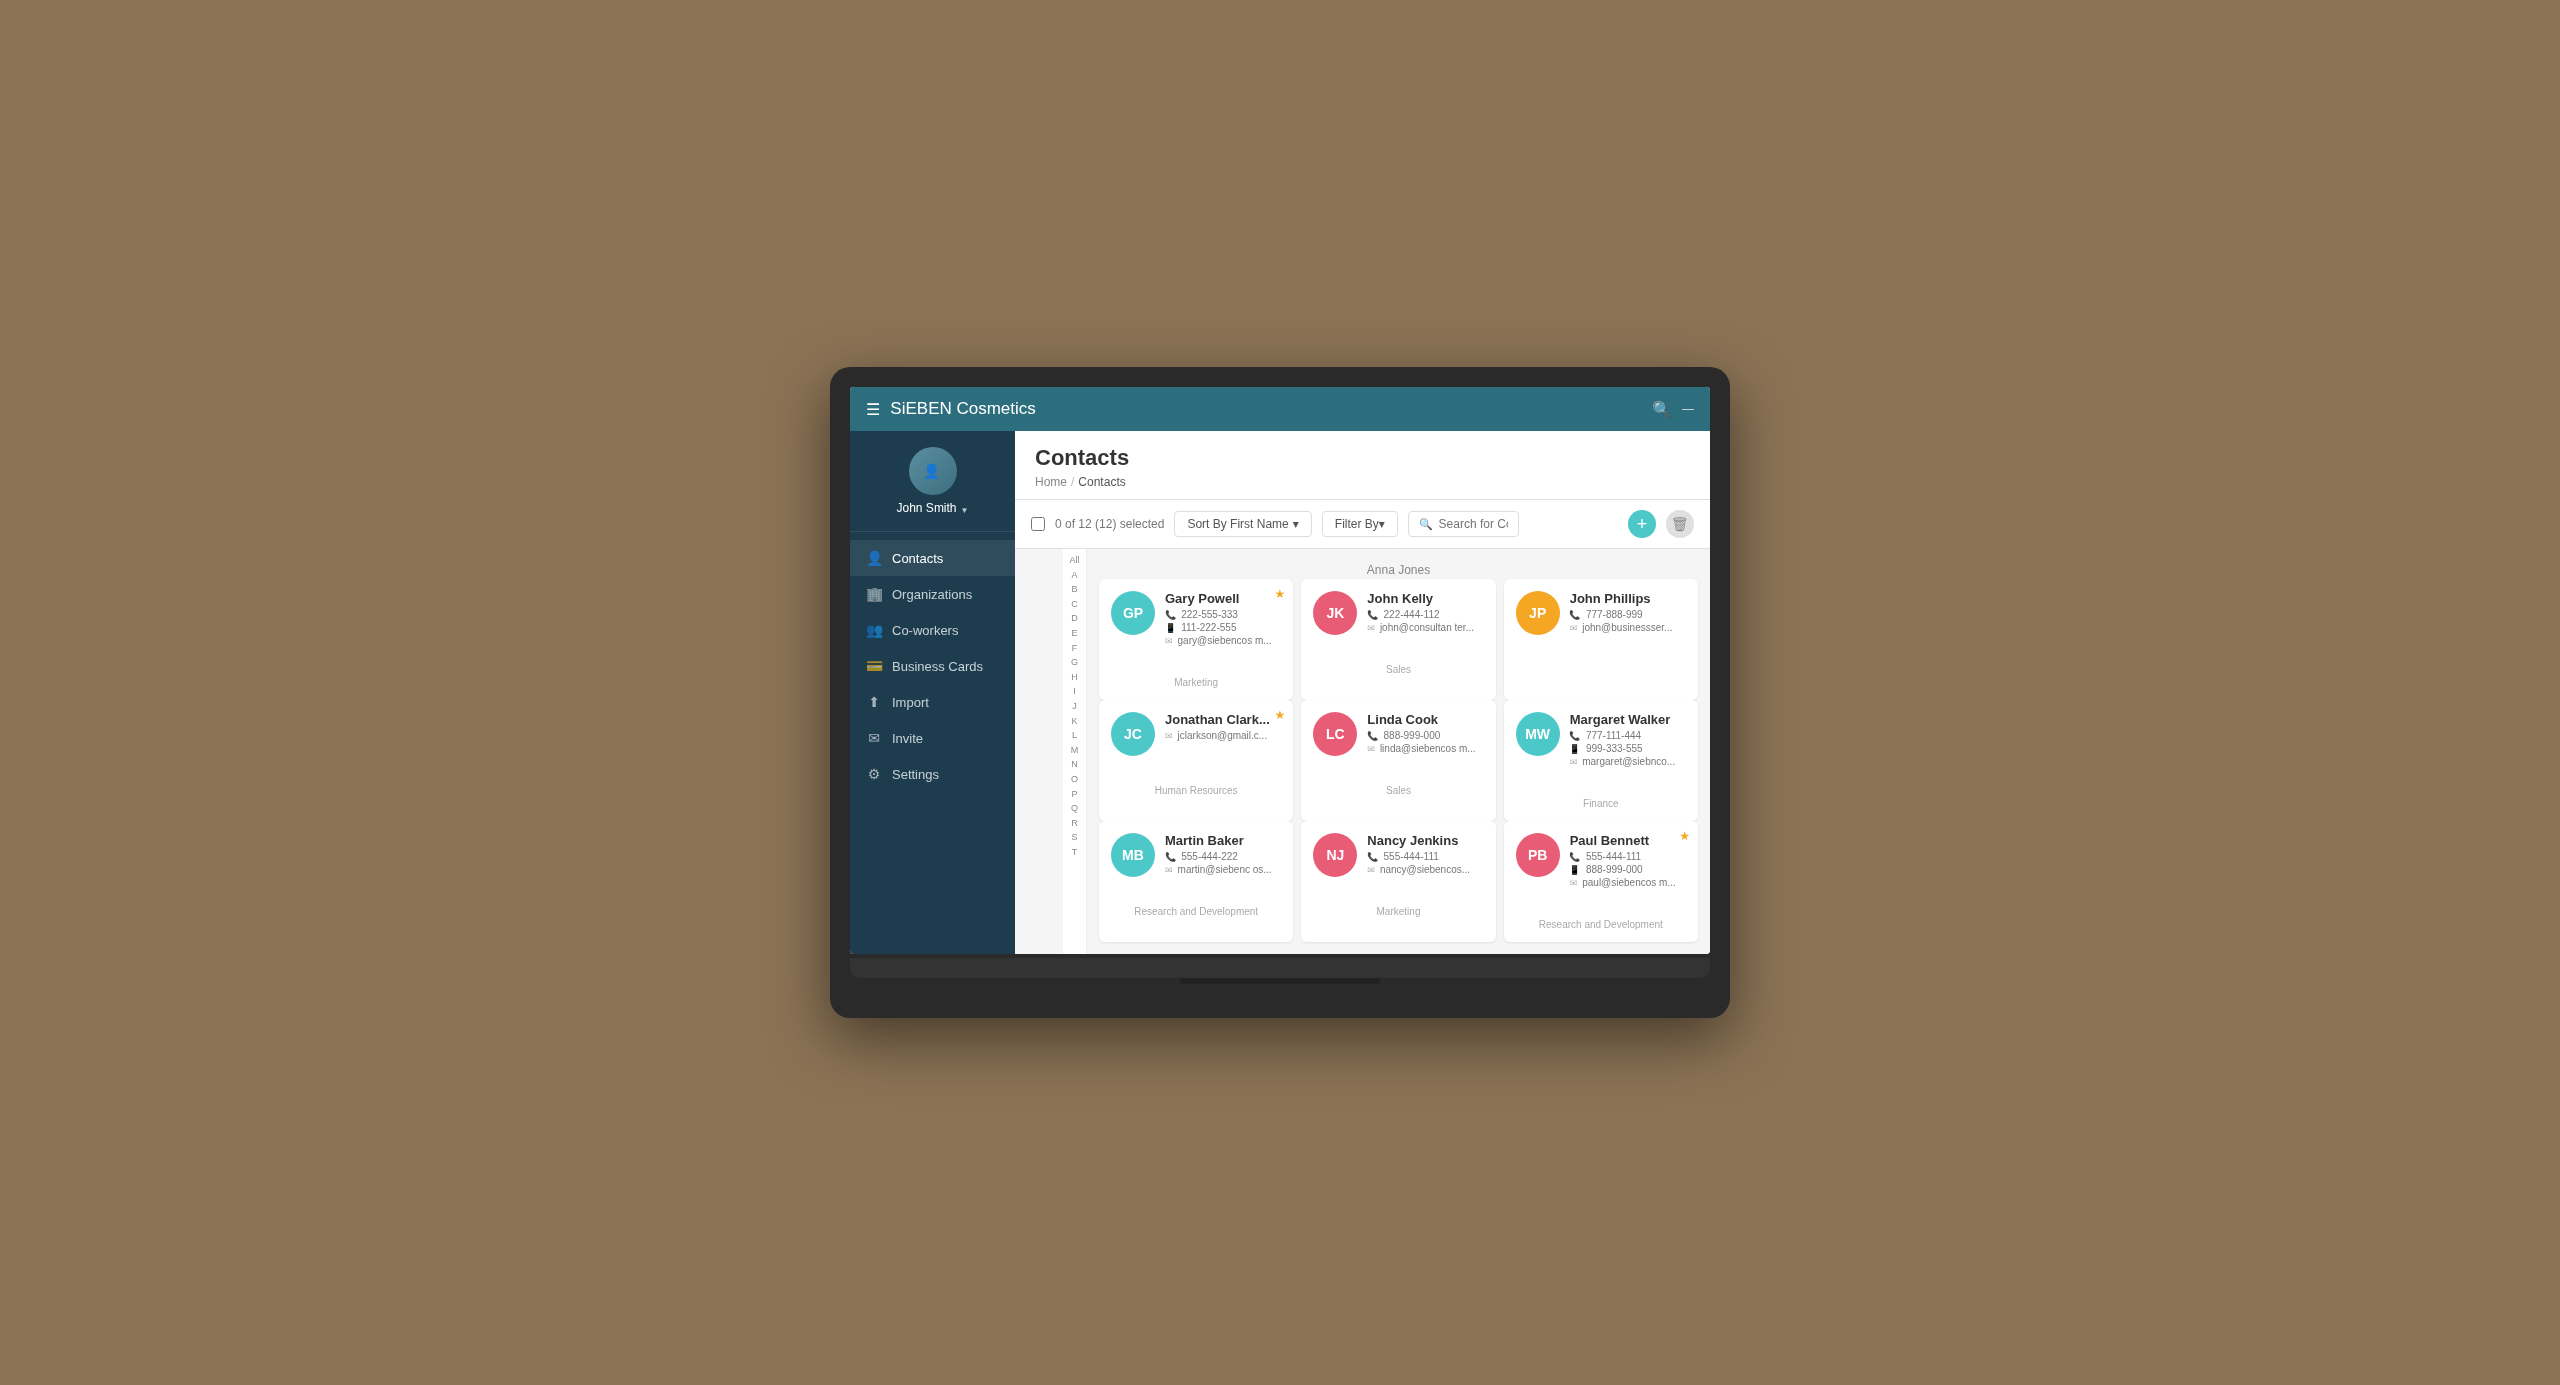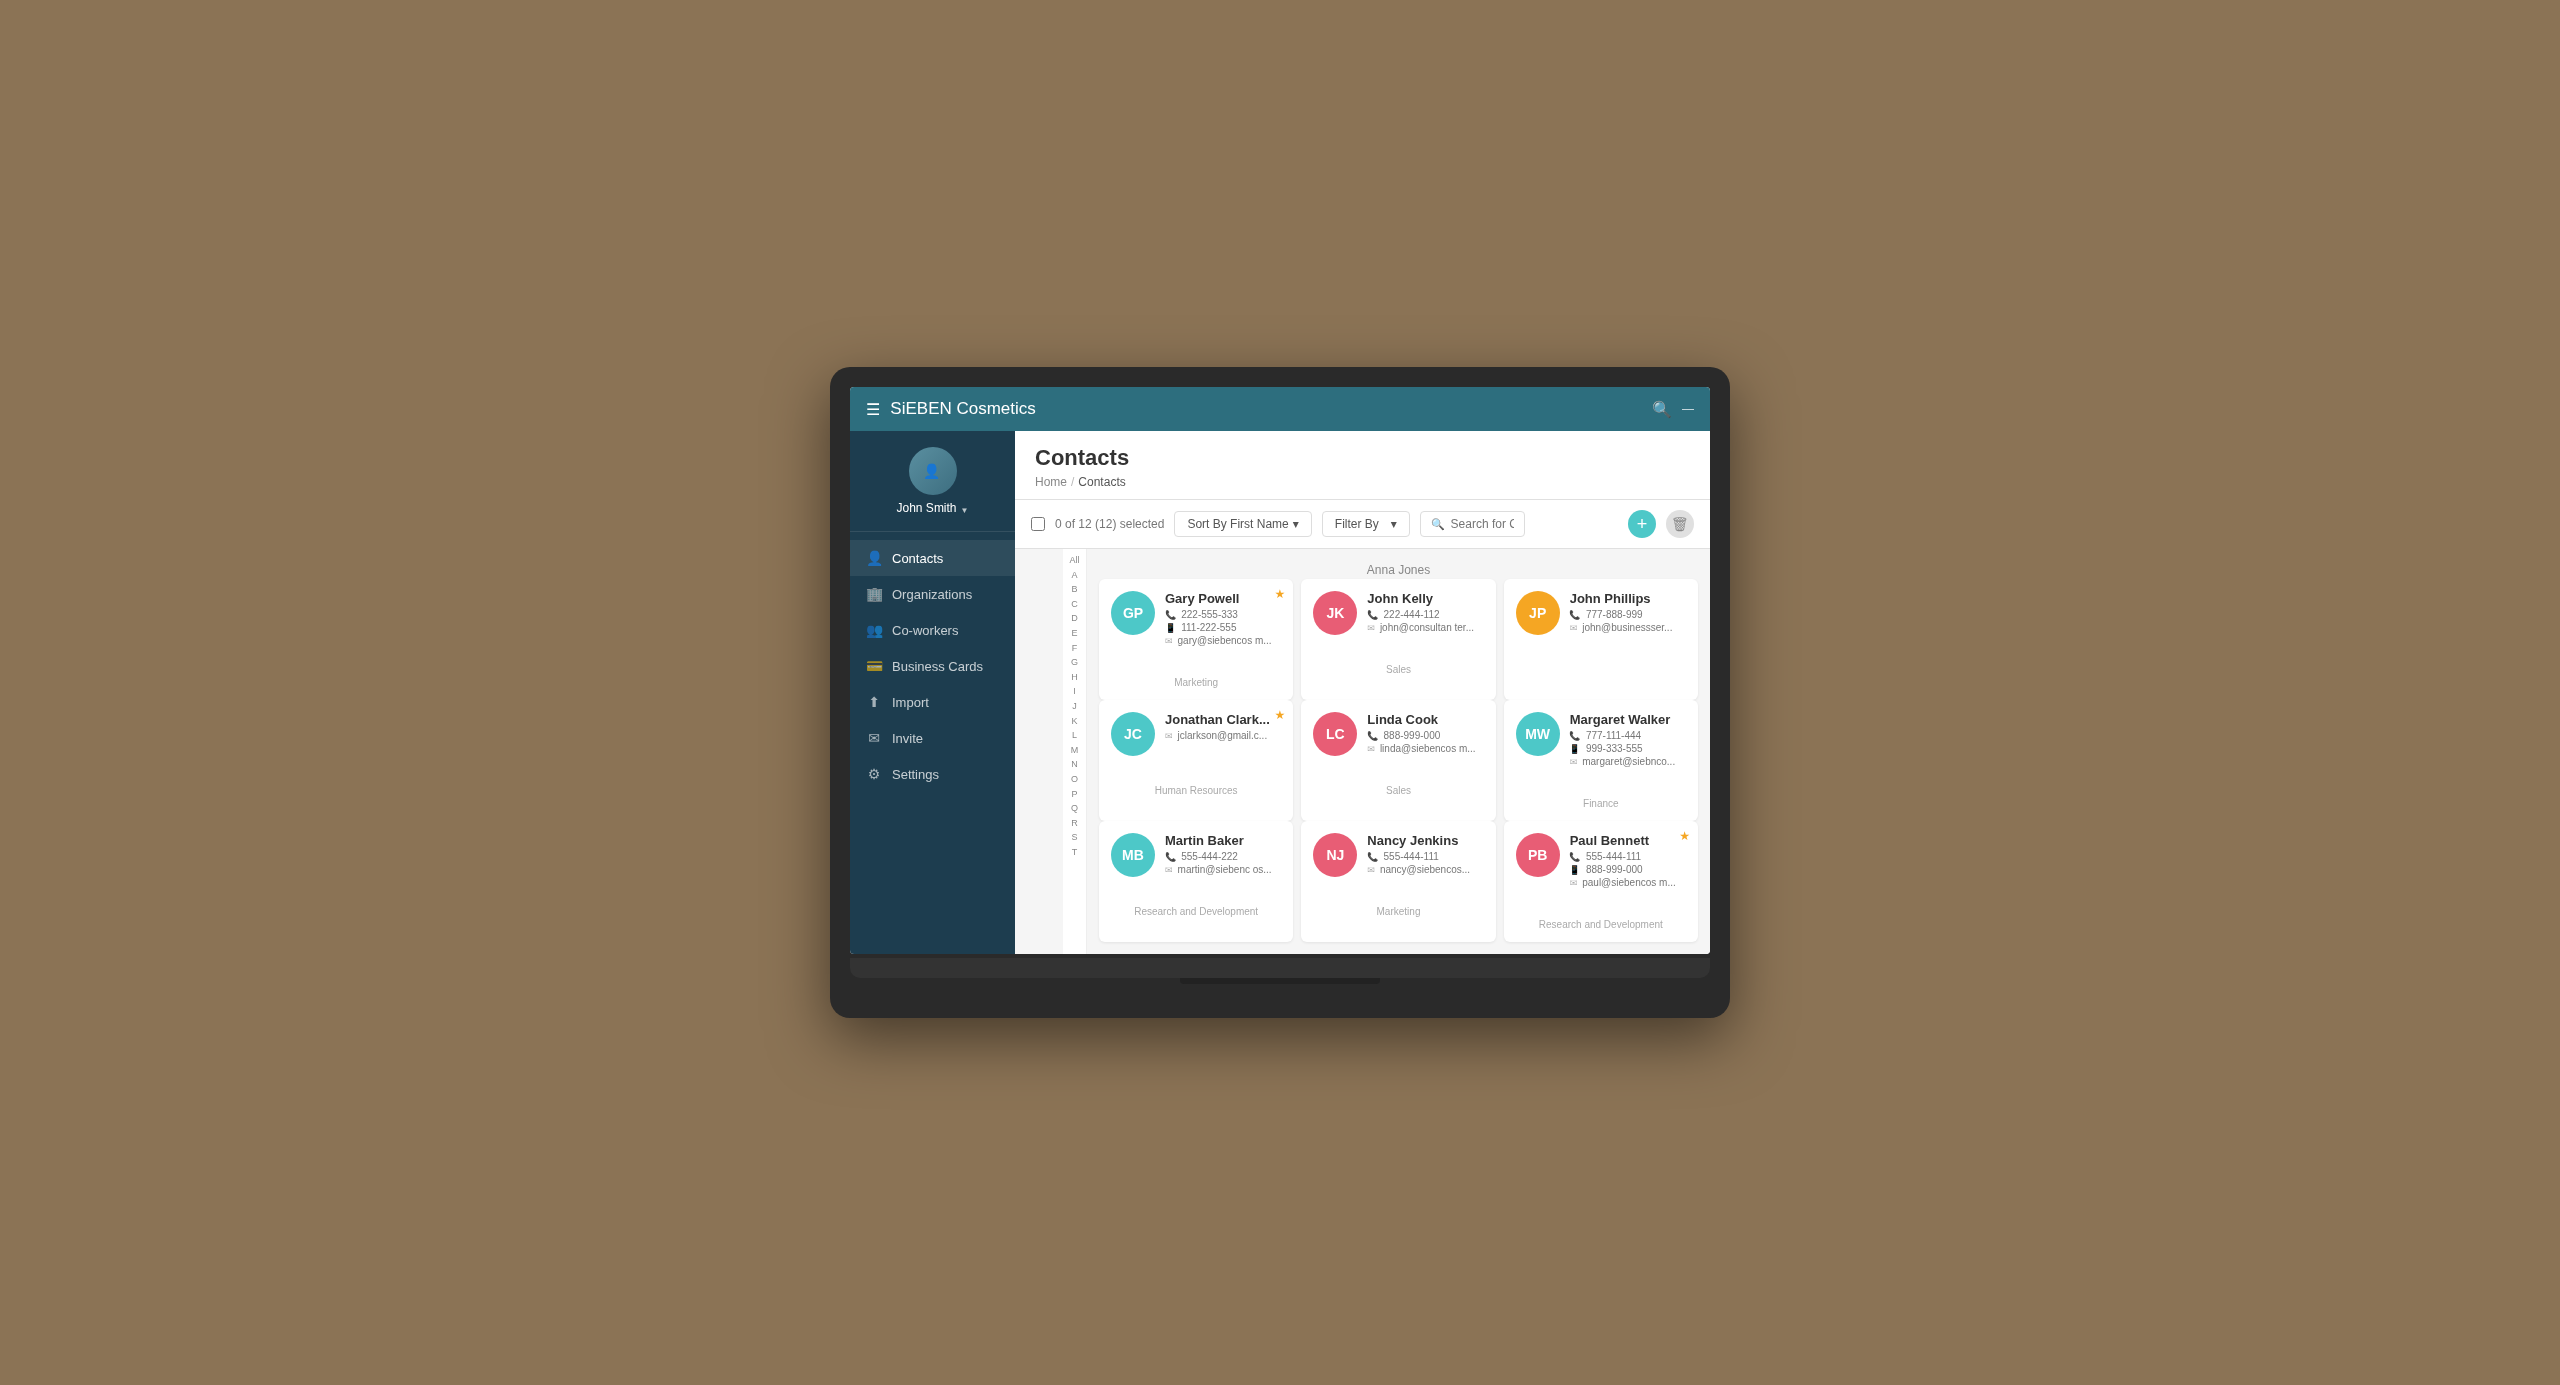--- a/index.html
+++ b/index.html
@@ -269,21 +269,21 @@
     .filter-btn {
       background: white;
       border: 1px solid #ddd;
       border-radius: 4px;
       padding: 5px 12px;
       font-size: 12px;
       color: #555;
       cursor: pointer;
       display: flex;
       align-items: center;
-      gap: 12px;
+      gap: 0;
     }
 
     .search-box {
       display: flex;
       align-items: center;
       border: 1px solid #ddd;
       border-radius: 4px;
       padding: 5px 10px;
       background: white;
       gap: 6px;

